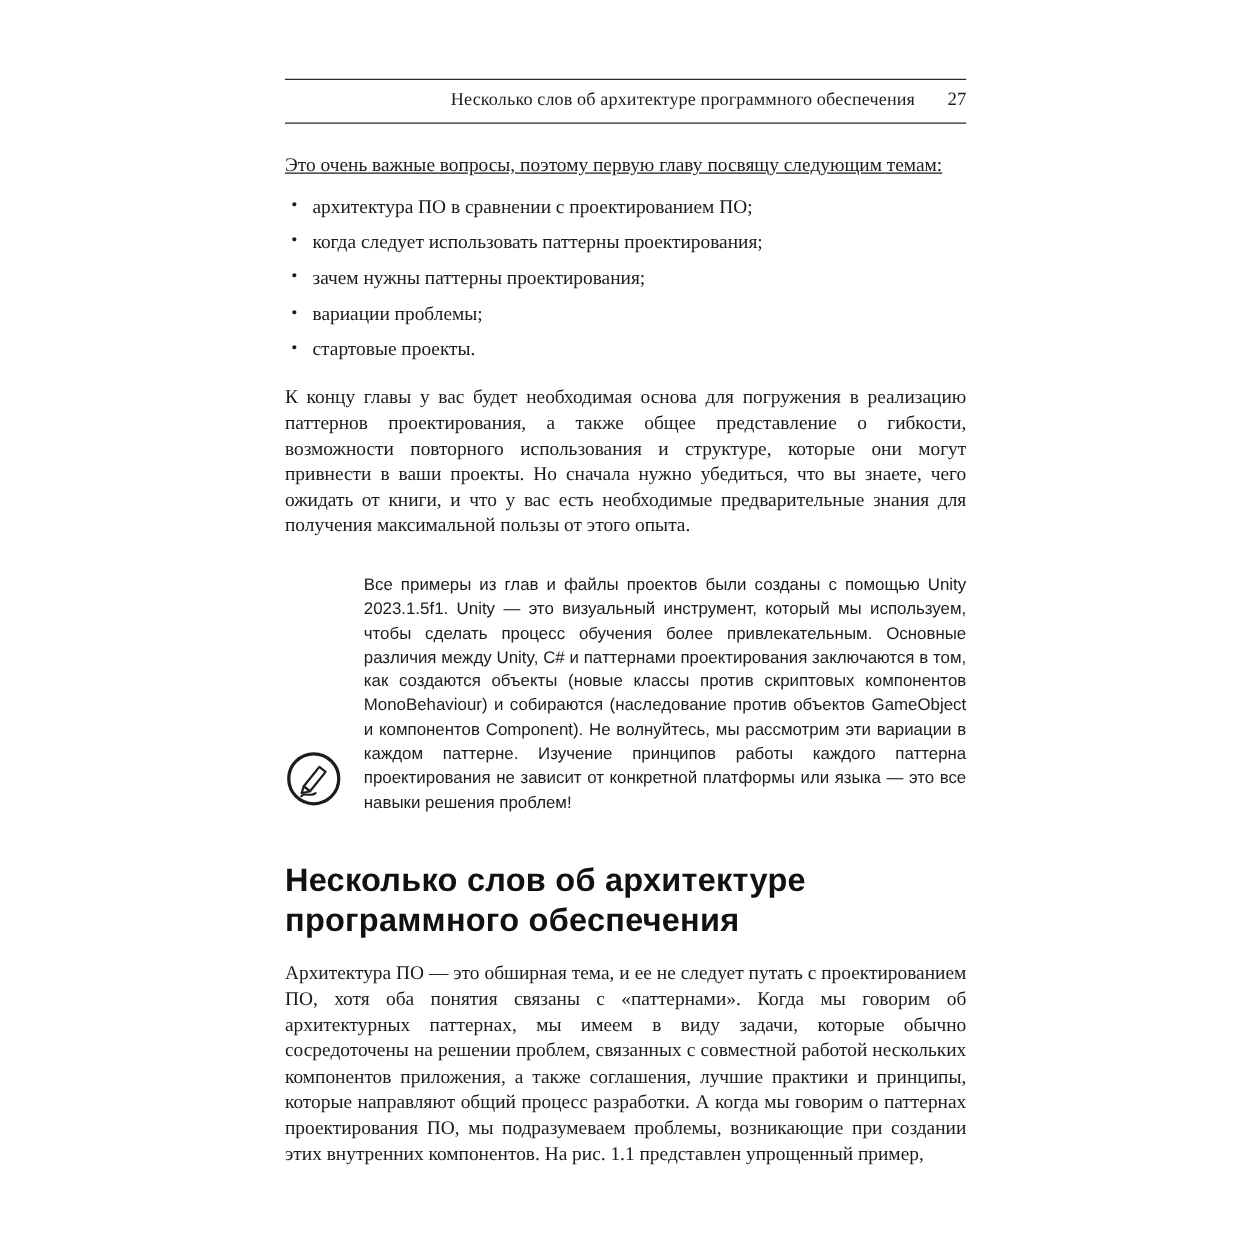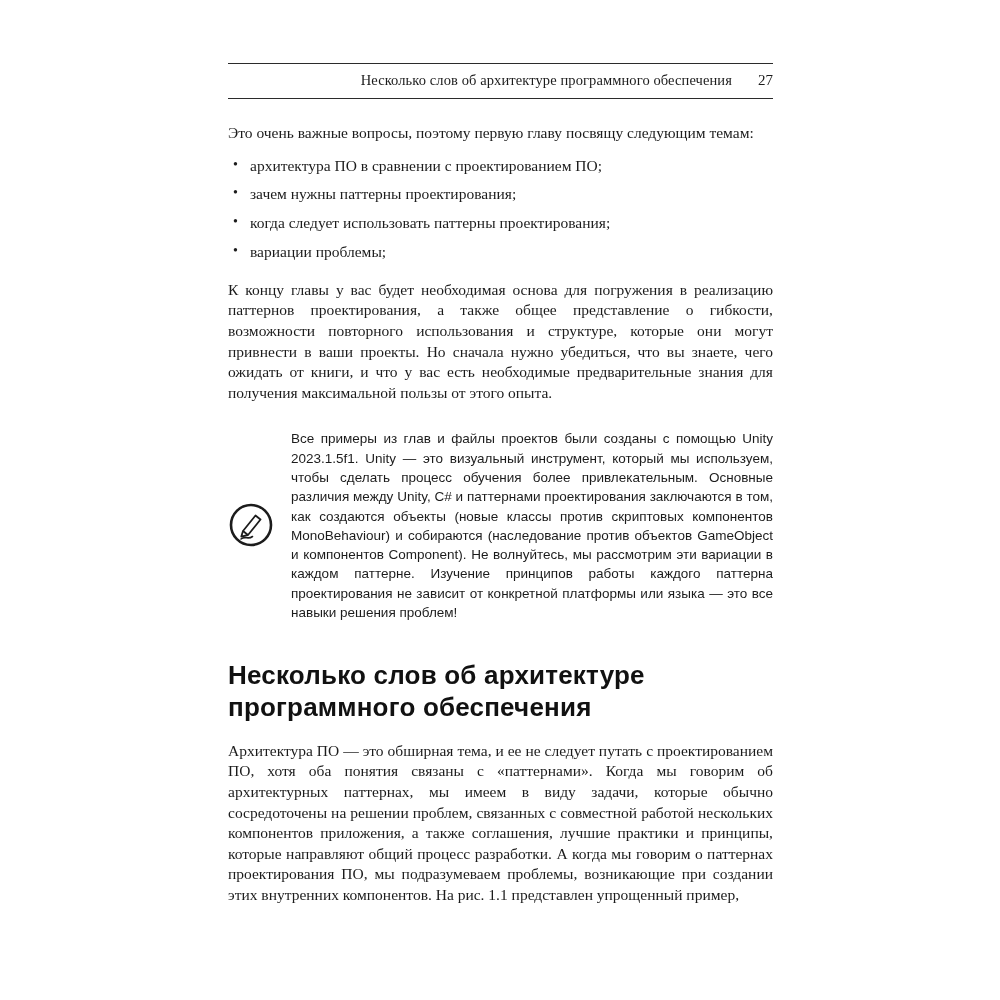--- a/index.html
+++ b/index.html
@@ -45,20 +45,21 @@
   
   .para {
     font-size: 15.5px;
     line-height: 1.33;
     text-align: justify;
     margin: 0;
   }
   .intro {
     margin-top: 24px;
     text-align: left;
+    text-decoration: underline;
   }
   
   .topic-list {
     list-style: none;
     margin: 12px 0 0 0;
     padding: 0;
   }
   .topic-list li {
     position: relative;
     padding-left: 22px;
@@ -74,21 +75,21 @@
     top: 0;
     font-size: 14px;
   }
   .after-list {
     margin-top: 18px;
   }
   
   .note-box {
     display: flex;
     margin-top: 26px;
-    align-items: center;
+    align-items: flex-end;
   }
   .note-icon-wrap {
     flex: 0 0 46px;
     margin-right: 17px;
     margin-top: 2px;
   }
   .note-text {
     font-family: "Liberation Sans", sans-serif;
     font-size: 13.5px;
     line-height: 1.43;
@@ -119,23 +120,24 @@
 
     <div class="page-header">
       <span class="header-title">Несколько слов об архитектуре программного обеспечения</span>
       <span class="header-page-number">27</span>
     </div>
 
     <p class="para intro">Это очень важные вопросы, поэтому первую главу посвящу следующим темам:</p>
 
     <ul class="topic-list">
       <li>архитектура ПО в сравнении с проектированием ПО;</li>
+      <li>когда следует использовать паттерны проектирования;</li>
       <li>зачем нужны паттерны проектирования;</li>
-      <li>когда следует использовать паттерны проектирования;</li>
       <li>вариации проблемы;</li>
+      <li>стартовые проекты.</li>
     </ul>
 
     <p class="para after-list">К концу главы у вас будет необходимая основа для погружения в реализацию паттернов проектирования, а также общее представление о гибкости, возможности повторного использования и структуре, которые они могут привнести в ваши проекты. Но сначала нужно убедиться, что вы знаете, чего ожидать от книги, и что у вас есть необходимые предварительные знания для получения максимальной пользы от этого опыта.</p>
 
     <div class="note-box">
       <span class="note-icon-wrap">
         <svg width="46" height="46" viewBox="0 0 46 46" aria-hidden="true">
           <circle cx="23" cy="23" r="20" fill="none" stroke="#1c1c1c" stroke-width="2.6"></circle>
           <path d="M15 29 L27.5 13.5 L32.5 17.5 L20 33 Z" fill="none" stroke="#1c1c1c" stroke-width="1.8" stroke-linejoin="round"></path>
           <path d="M15 29 L13.3 34.6 L20 33" fill="none" stroke="#1c1c1c" stroke-width="1.8" stroke-linejoin="round"></path>

